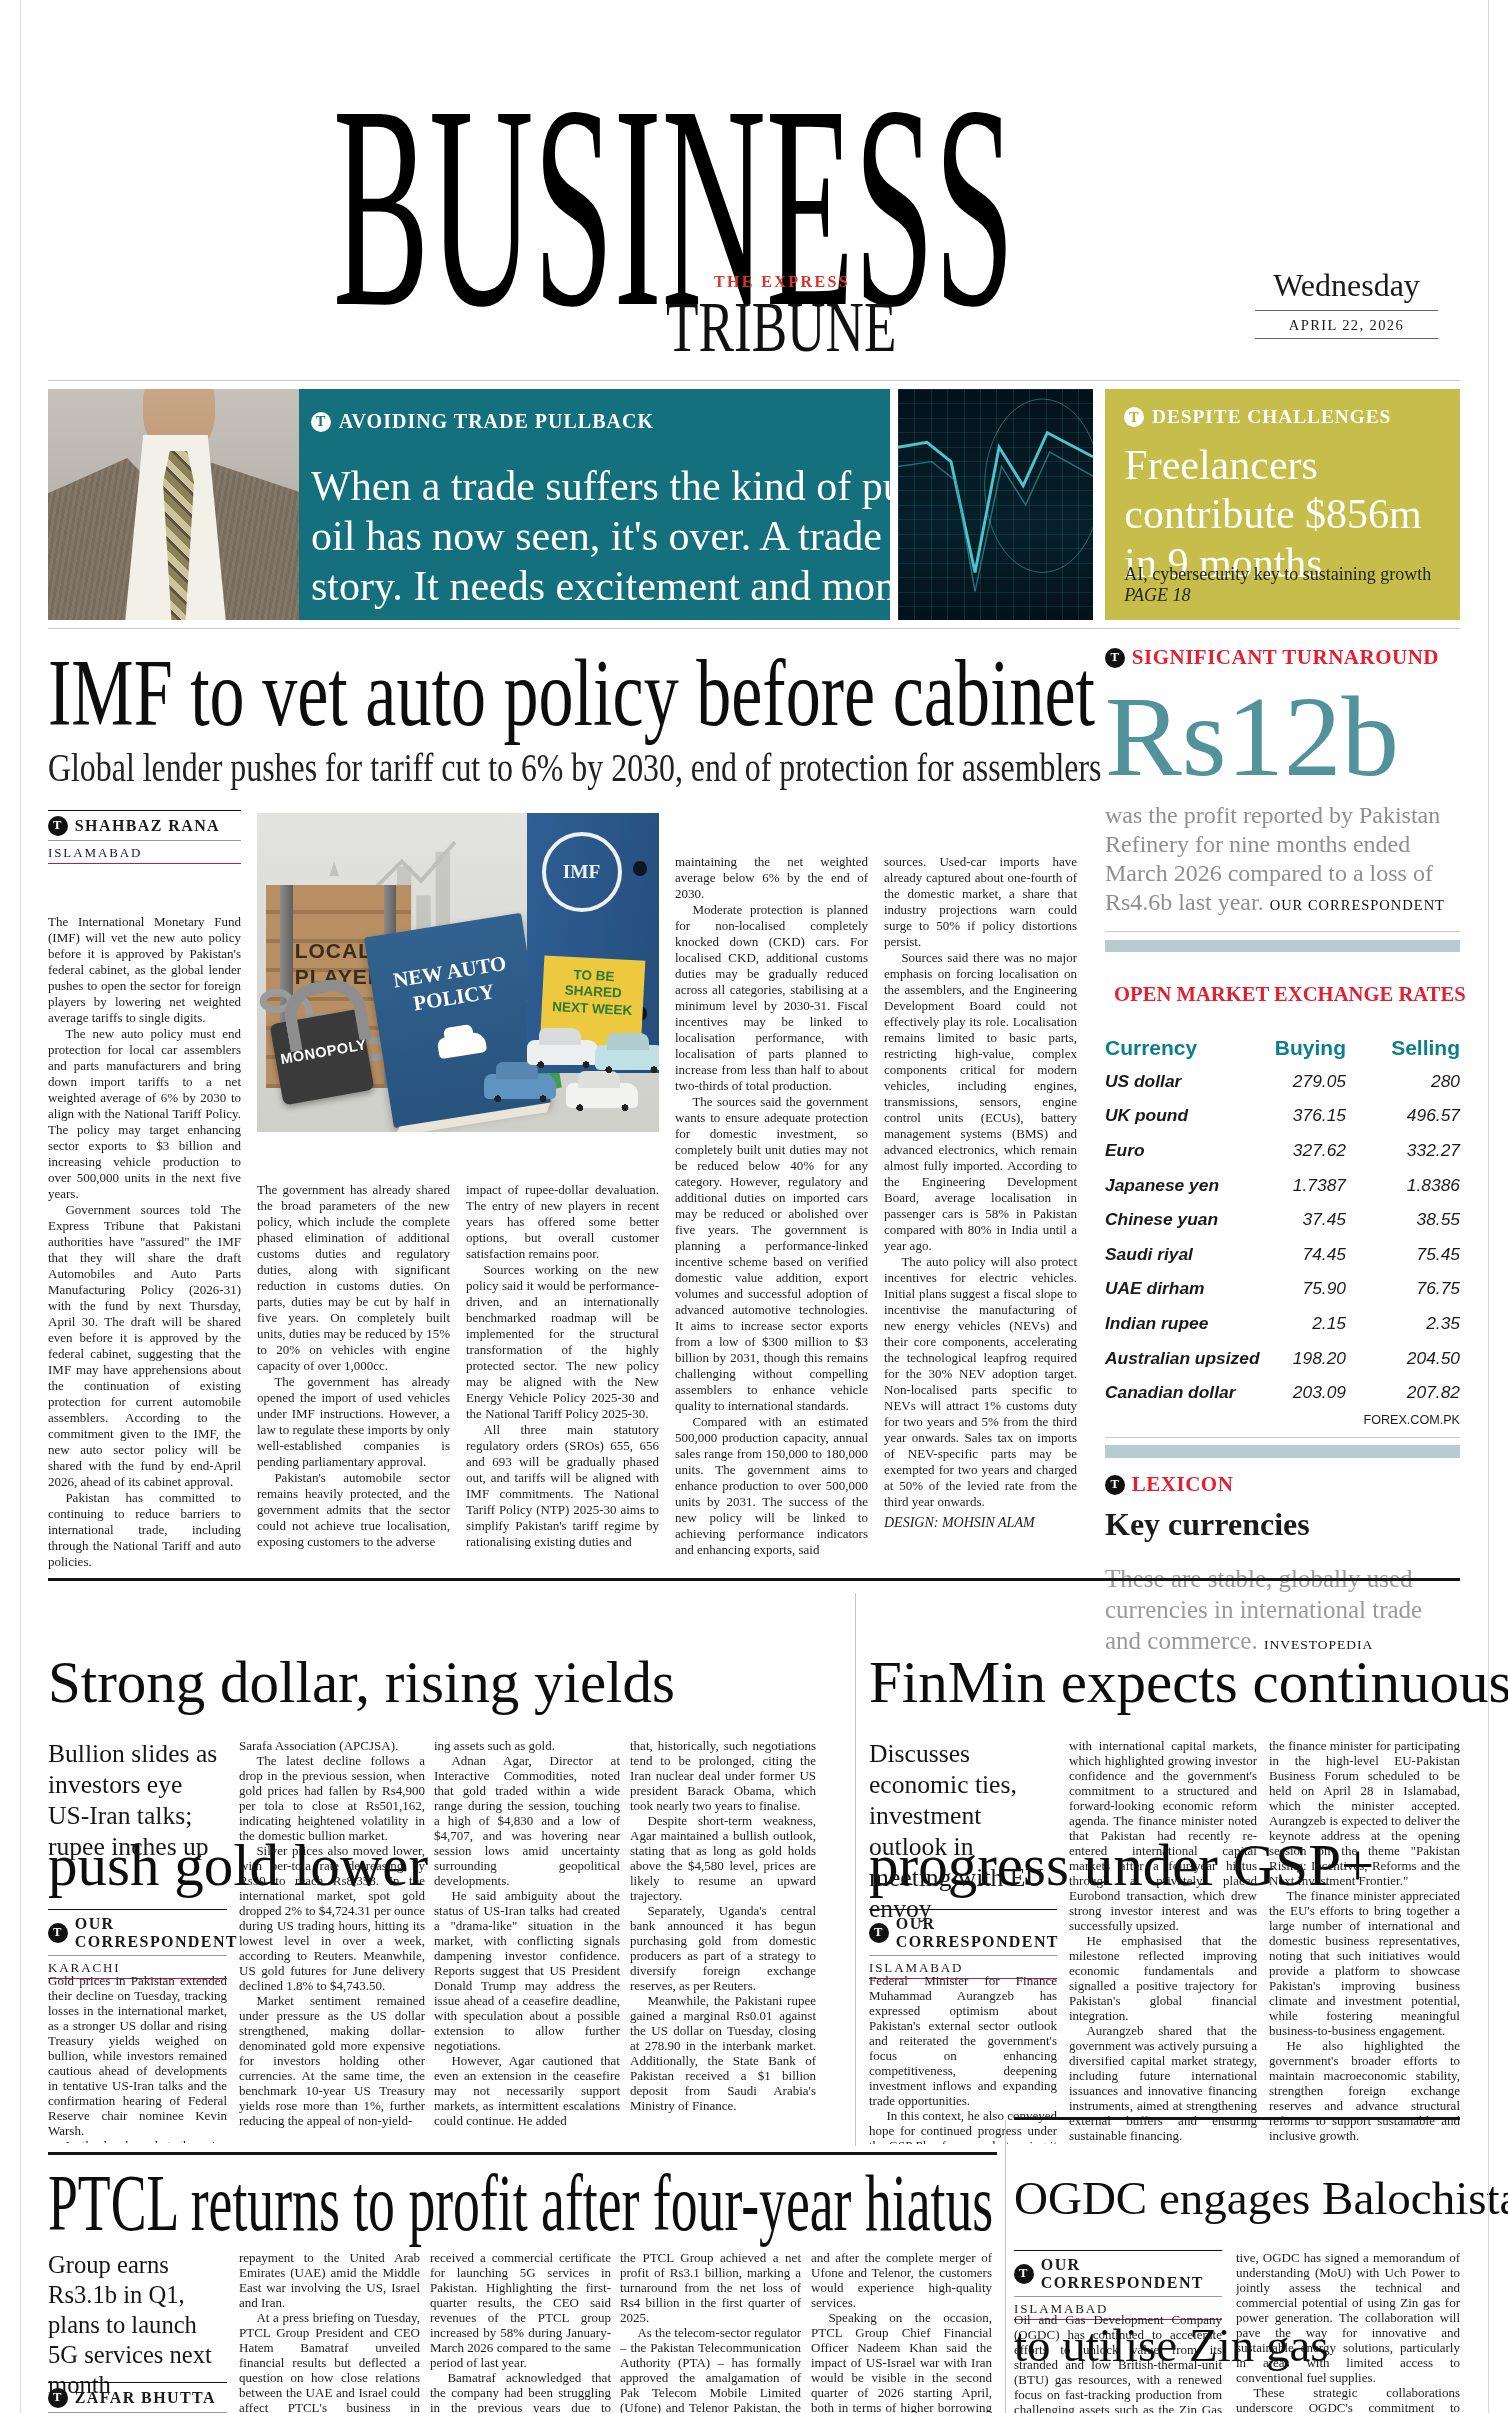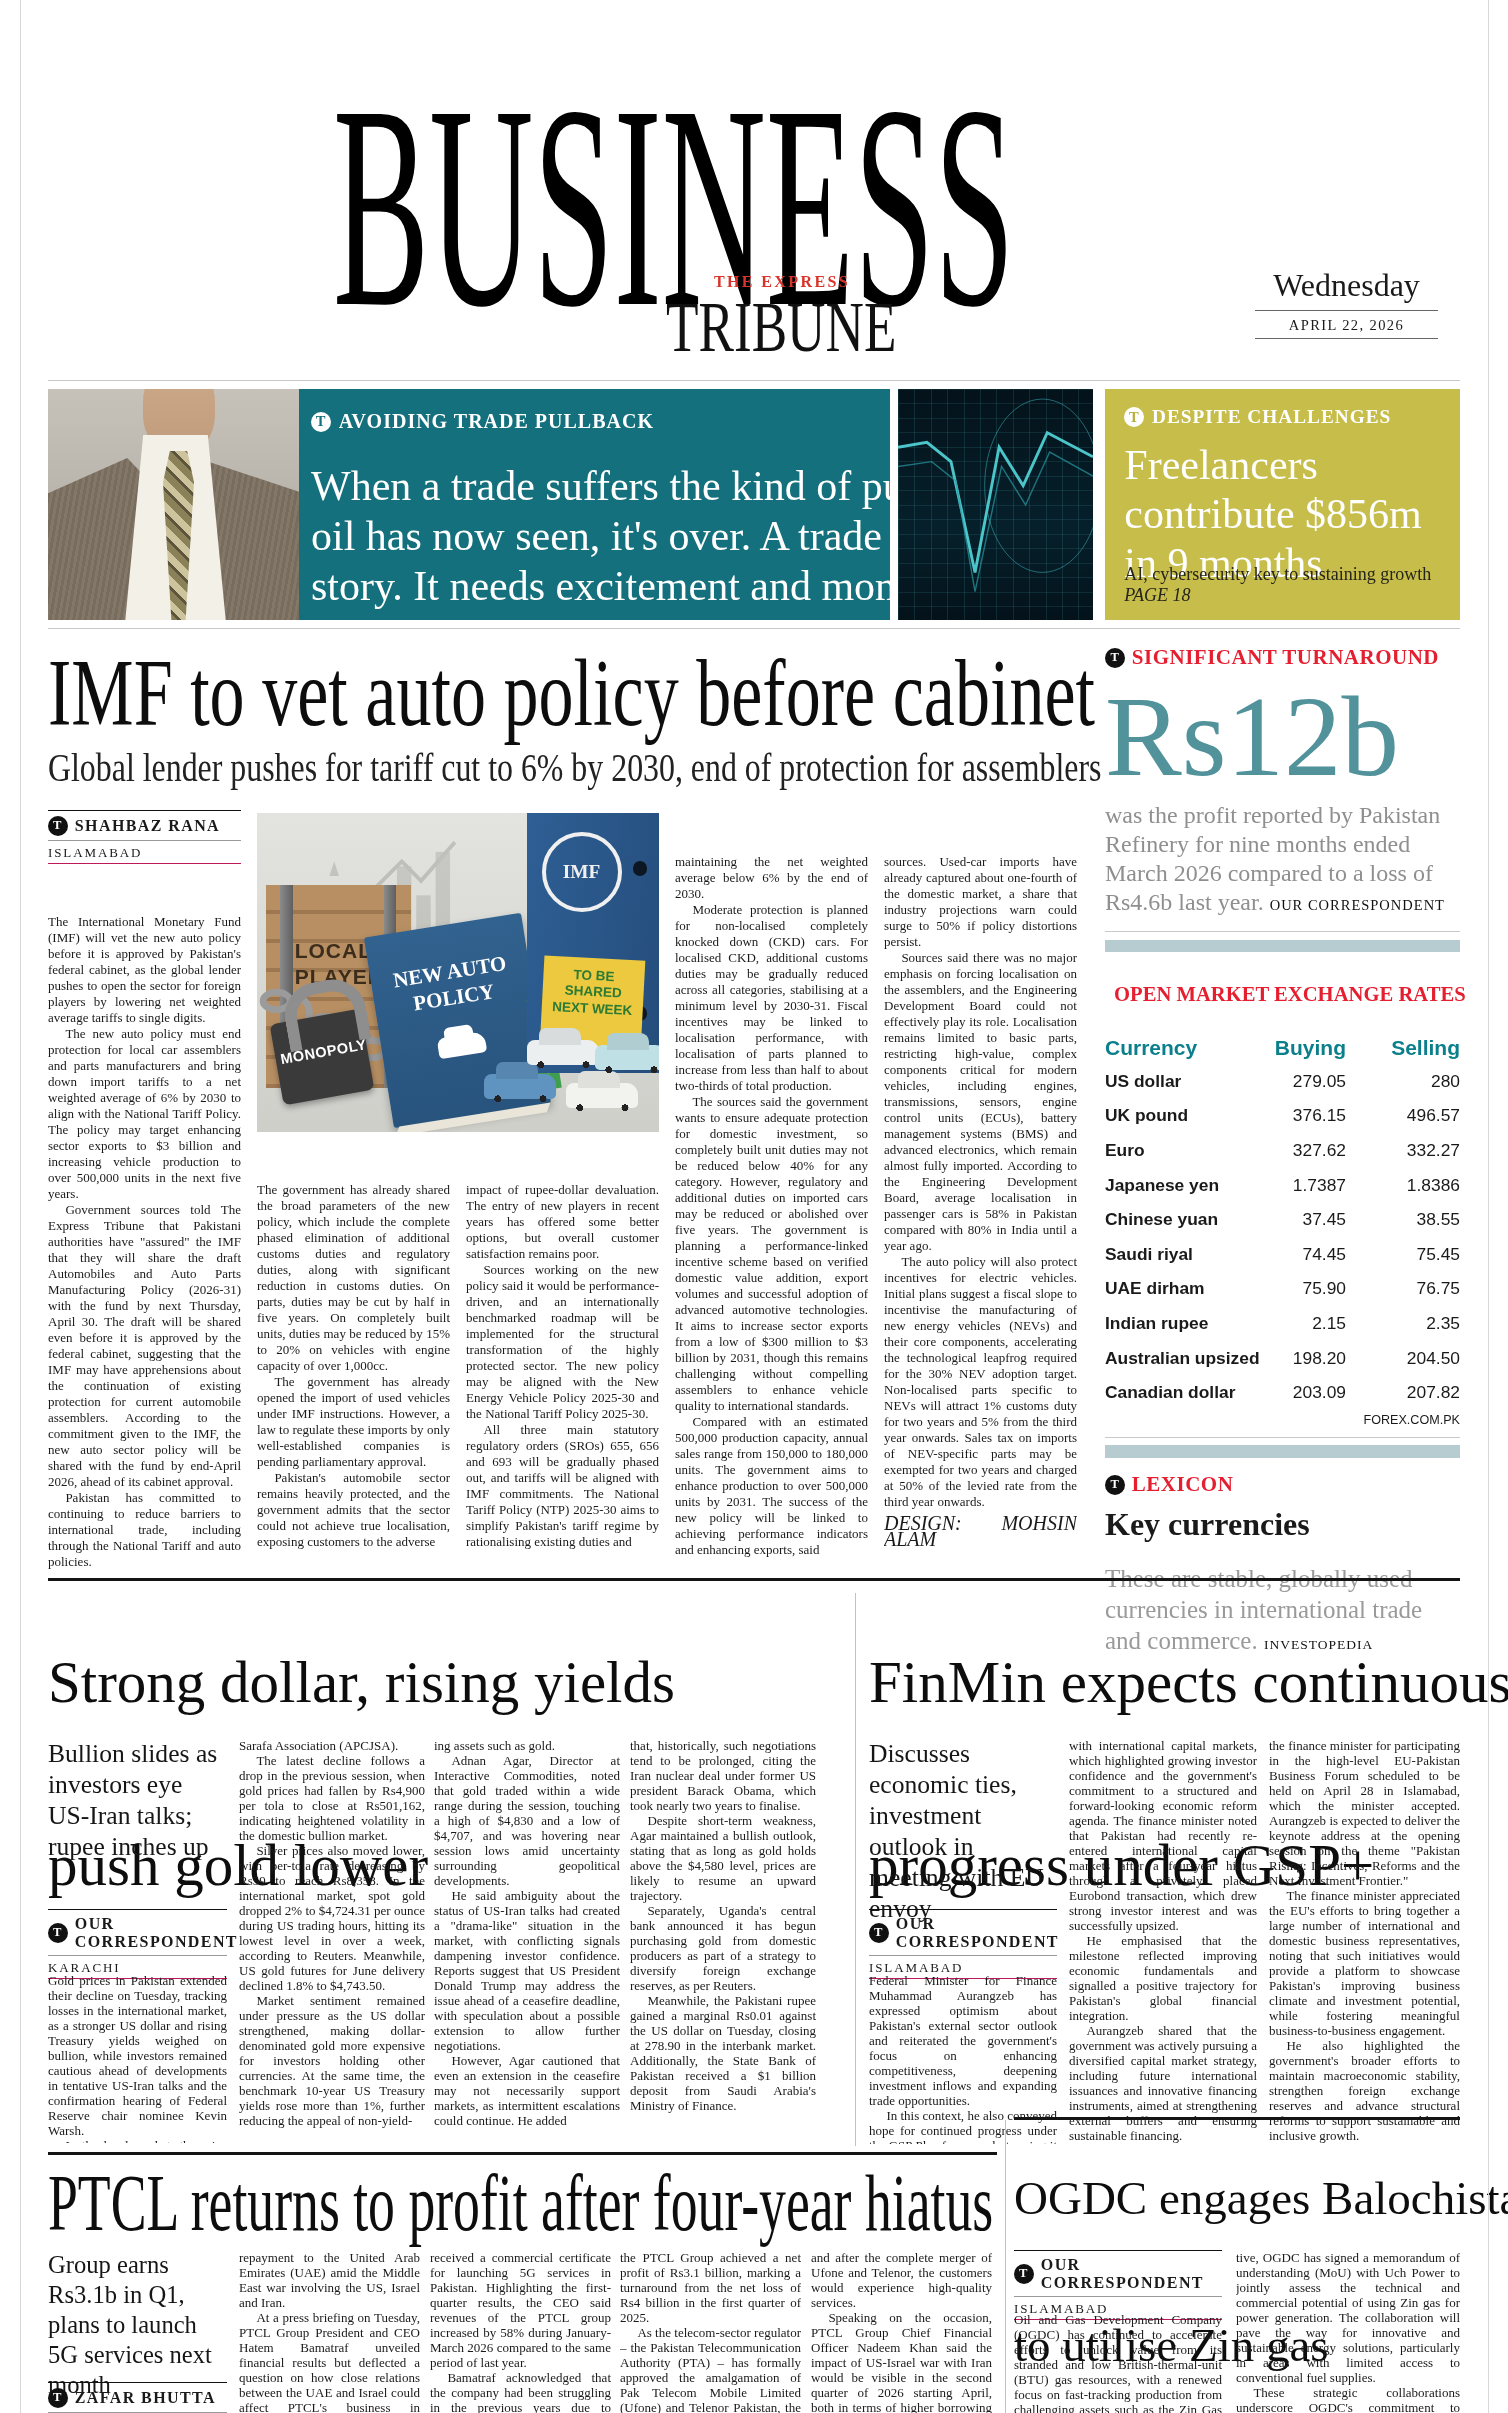--- a/index.html
+++ b/index.html
@@ -70,21 +70,21 @@
   #lead-byline{left:48px;top:810px;width:193px;}
   .col{overflow:hidden;}
   .col p{margin:0;text-align:justify;}
   .col p + p{text-indent:17.4px;}
   .leadcol{font-size:13px;line-height:16px;margin-top:41px;}
   #lc1{left:48px;top:873px;width:193px;height:701px;}
   #lc2{left:257px;top:813px;width:193px;height:760px;padding-top:328px;box-sizing:border-box;}
   #lc3{left:466px;top:813px;width:193px;height:760px;padding-top:328px;box-sizing:border-box;}
   #lc4{left:675px;top:813px;width:193px;height:760px;}
   #lc5{left:884px;top:813px;width:193px;height:760px;}
-  .credit{text-align:left;font-style:italic;font-size:20px;margin-top:4.8px !important;text-indent:0 !important;}
+  .credit{text-align:left;font-style:italic;font-size:14px;margin-top:4.8px !important;text-indent:0 !important;}
 
   
   #limg{left:257px;top:813px;width:402px;height:319px;background:linear-gradient(#e3e3df,#cfcfca);overflow:hidden;}
   #limg svg.bg{position:absolute;left:0;top:0;opacity:.4;}
   #crate{position:absolute;left:8.7px;top:72px;width:145px;height:203px;
      background:repeating-linear-gradient(#b78f63 0 25px,#9d7750 25px 29px);}
   #crate::before,#crate::after{content:"";position:absolute;top:0;bottom:0;width:12.6px;background:linear-gradient(90deg,#8b8b8b,#5f5f5f);}
   #crate::before{left:14.5px}#crate::after{right:14.5px}
   #crate span{position:absolute;left:29px;top:53px;font-family:"Liberation Sans",sans-serif;
      font-weight:bold;font-size:21px;line-height:26px;color:#3c2c1c;letter-spacing:1px;}
@@ -123,21 +123,21 @@
   #stat-text{font-size:24px;line-height:29px;color:#8f8f8f;margin-top:6.8px;}
   #stat-text .sc{color:#111;font-size:14.5px;letter-spacing:1px;}
   .band{height:12.6px;background:#b6ccd1;margin-top:7.7px;}
   #x-title{display:flex;align-items:center;gap:8.7px;margin-top:16.4px;}
   #x-title .t{color:#e51f30;font-weight:bold;font-size:22px;}
   #x-head{display:grid;grid-template-columns:159px 82px 1fr;margin-top:17.4px;
           font-family:"Liberation Sans",sans-serif;font-weight:bold;font-size:21px;color:#0b7f8c;}
   #x-head span:nth-child(2){text-align:right;}
   #x-head span:nth-child(3){text-align:right;}
   #x-rows{margin-top:3.9px;font-family:"Liberation Sans",sans-serif;font-size:17.4px;}
-  .xrow{display:grid;grid-template-columns:159px 82px 1fr;padding:6.8px 0;}
+  .xrow{display:grid;grid-template-columns:159px 82px 1fr;padding:6.8px 0;font-style:italic;}
   .xrow .c{font-weight:bold;}
   .xrow .b,.xrow .s{text-align:right;}
   #x-src{text-align:right;font-family:"Liberation Sans",sans-serif;font-size:12.6px;margin-top:2.9px;}
   #lexi{margin-top:14.5px;}
   #lexi-title{font-size:32px;font-weight:bold;margin-top:8.7px;}
   #lexi-text{font-size:25px;line-height:31px;color:#9a9a9a;margin-top:20px;}
   #lexi-text .sc{color:#111;font-size:13.5px;letter-spacing:1px;}
 
   
   .divider{background:#141414;height:3.4px;}

